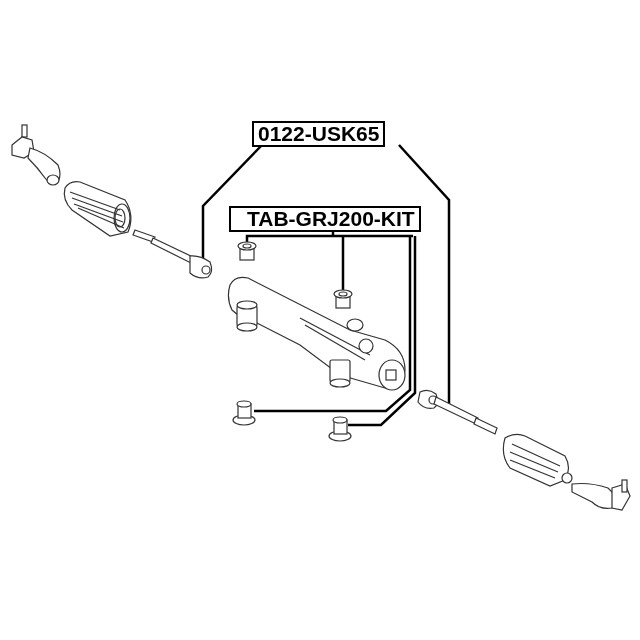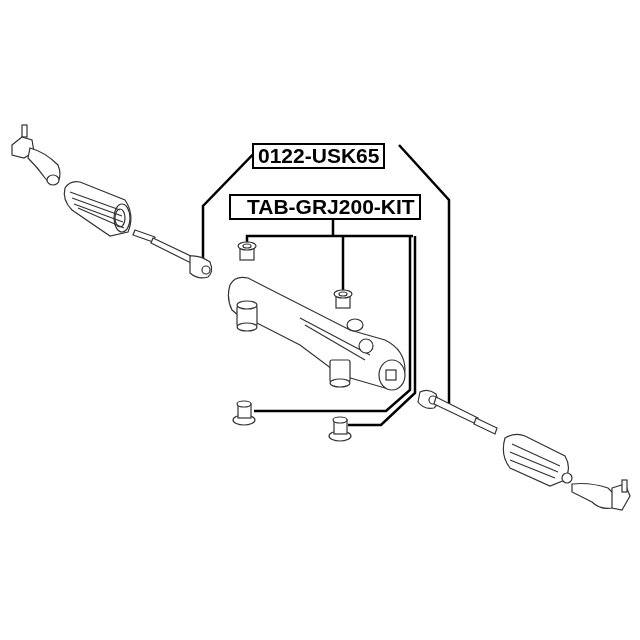--- a/index.html
+++ b/index.html
@@ -11,22 +11,22 @@
       border: 2px solid #000000;
       font-family: "Liberation Sans", sans-serif;
       font-weight: bold;
       color: #000000;
       font-size: 21px;
       line-height: 22px;
       padding: 0 4px;
       white-space: nowrap;
       letter-spacing: 0px;
     }
-    #label-main { left: 252px; top: 121px; margin-top: 22px; }
-    #label-kit { left: 229px; top: 194px; padding-left: 16px; }
+    #label-main { left: 252px; top: 121px; }
+    #label-kit { left: 229px; top: 206px; padding-left: 16px; }
     svg { position: absolute; left: 0; top: 0; }
   </style>
 </head>
 <body>
 
 <div class="stage">
 
 <svg width="640" height="640" viewBox="0 0 640 640">
 
   <g stroke="#000" stroke-width="2.5" fill="none">

